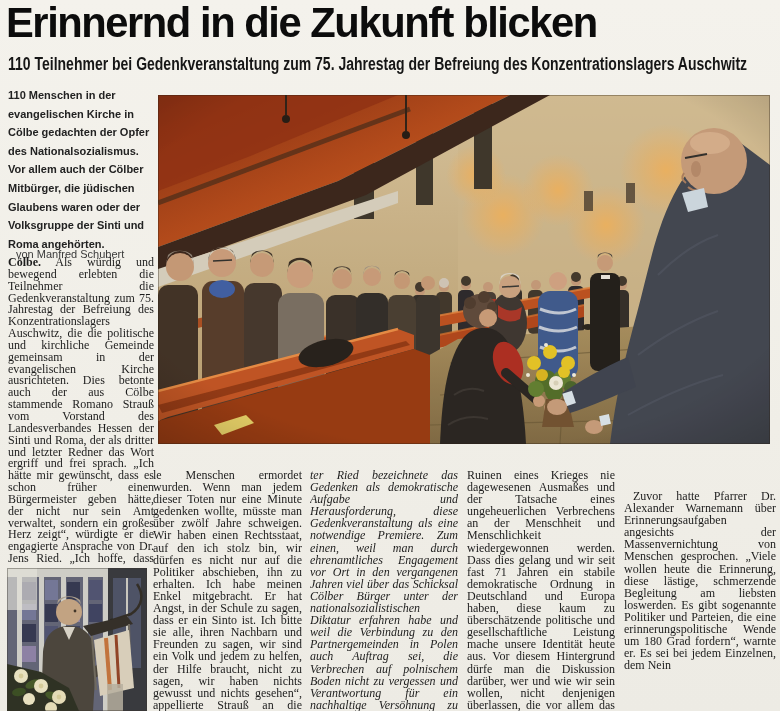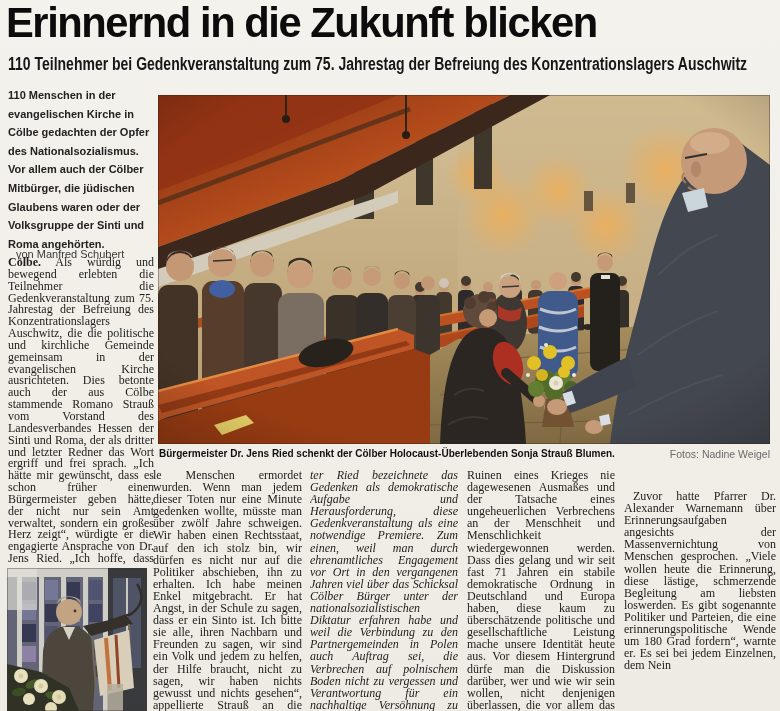--- a/index.html
+++ b/index.html
@@ -271,24 +271,20 @@
         <ellipse cx="436" cy="332" rx="9" ry="7" fill="#c59a7b"></ellipse>
         <rect x="442" y="320" width="10" height="10" fill="#d9e3ec" transform="rotate(-12 447 325)"></rect>
       </g>
 
       <rect width="612" height="349" fill="url(#gVig)"></rect>
       <rect width="612" height="349" fill="#c89a50" opacity="0.05"></rect>
       <rect x="0.5" y="0.5" width="611" height="348" fill="none" stroke="#2a1f14" stroke-opacity="0.35"></rect>
     </svg>
   </div>
 
-  <div class="caption-bar">
-    <p class="caption-text">Bürgermeister Dr. Jens Ried schenkt der Cölber Holocaust-Überlebenden Sonja Strauß Blumen.</p>
-    <p class="credit">Fotos: Nadine Weigel</p>
-  </div>
 
   <div id="col2" class="bodycol lowcol">
     <p>le Menschen ermordet wurden. Wenn man jedem dieser Toten nur eine Minute gedenken wollte, müsste man über zwölf Jahre schweigen. Wir haben einen Rechtsstaat, auf den ich stolz bin, wir dürfen es nicht nur auf die Politiker abschieben, ihn zu erhalten. Ich habe meinen Enkel mitgebracht. Er hat Angst, in der Schule zu sagen, dass er ein Sinto ist. Ich bitte sie alle, ihren Nachbarn und Freunden zu sagen, wir sind ein Volk und jedem zu helfen, der Hilfe braucht, nicht zu sagen, wir haben nichts gewusst und nichts gesehen“, appellierte Strauß an die Zuhörer, die darauf applaudierten.</p>
   </div>
   <div id="col3" class="bodycol lowcol">
     <p>ter Ried bezeichnete das Gedenken als demokratische Aufgabe und Herausforderung, diese Gedenkveranstaltung als eine notwendige Premiere. Zum einen, weil man durch ehrenamtliches Engagement vor Ort in den vergangenen Jahren viel über das Schicksal Cölber Bürger unter der nationalsozialistischen Diktatur erfahren habe und weil die Verbindung zu den Partnergemeinden in Polen auch Auftrag sei, die Verbrechen auf polnischem Boden nicht zu vergessen und Verantwortung für ein nachhaltige Versöhnung zu übernehmen.</p>
   </div>
   <div id="col4" class="bodycol lowcol">
     <p>Ruinen eines Krieges nie dagewesenen Ausmaßes und der Tatsache eines ungeheuerlichen Verbrechens an der Menschheit und Menschlichkeit wiedergewonnen werden. Dass dies gelang und wir seit fast 71 Jahren ein stabile demokratische Ordnung in Deutschland und Europa haben, diese kaum zu überschätzende politische und gesellschaftliche Leistung mache unsere Identität heute aus. Vor diesem Hintergrund dürfe man die Diskussion darüber, wer und wie wir sein wollen, nicht denjenigen überlassen, die vor allem das „Wir“ angreifen und mehr in Unterschieden als in Gemeinsamkeiten denken wollten. Ge-</p>
   </div>

